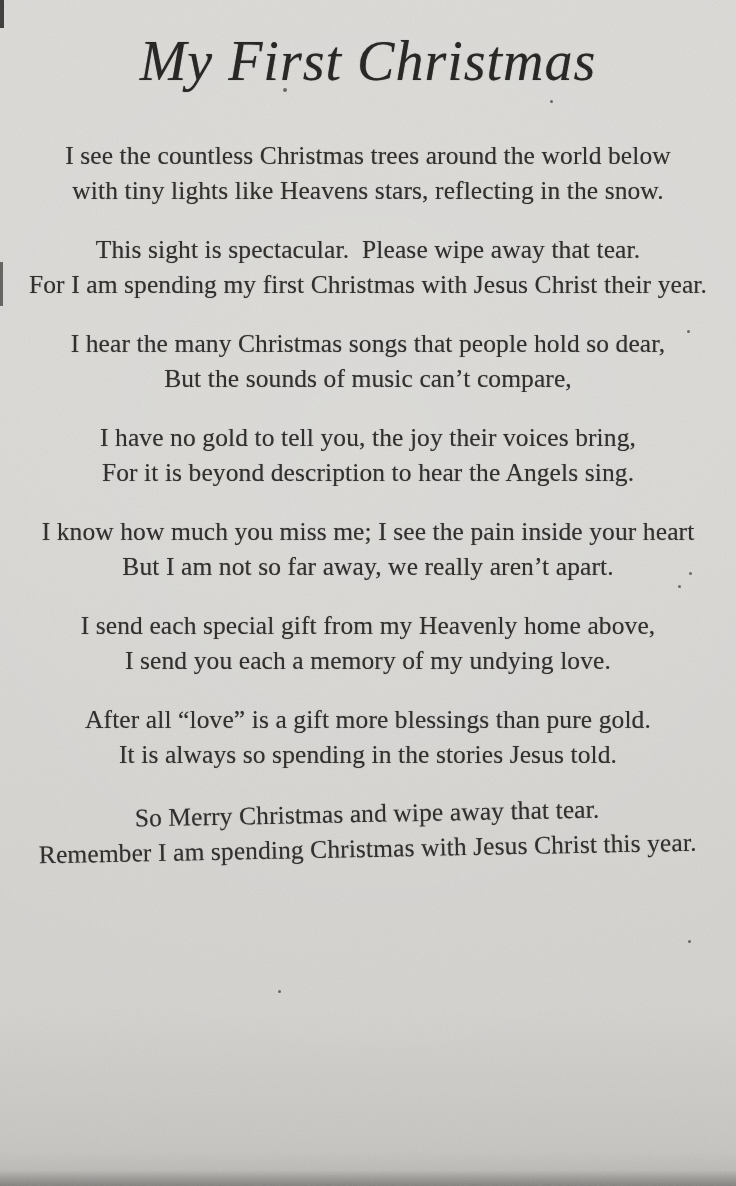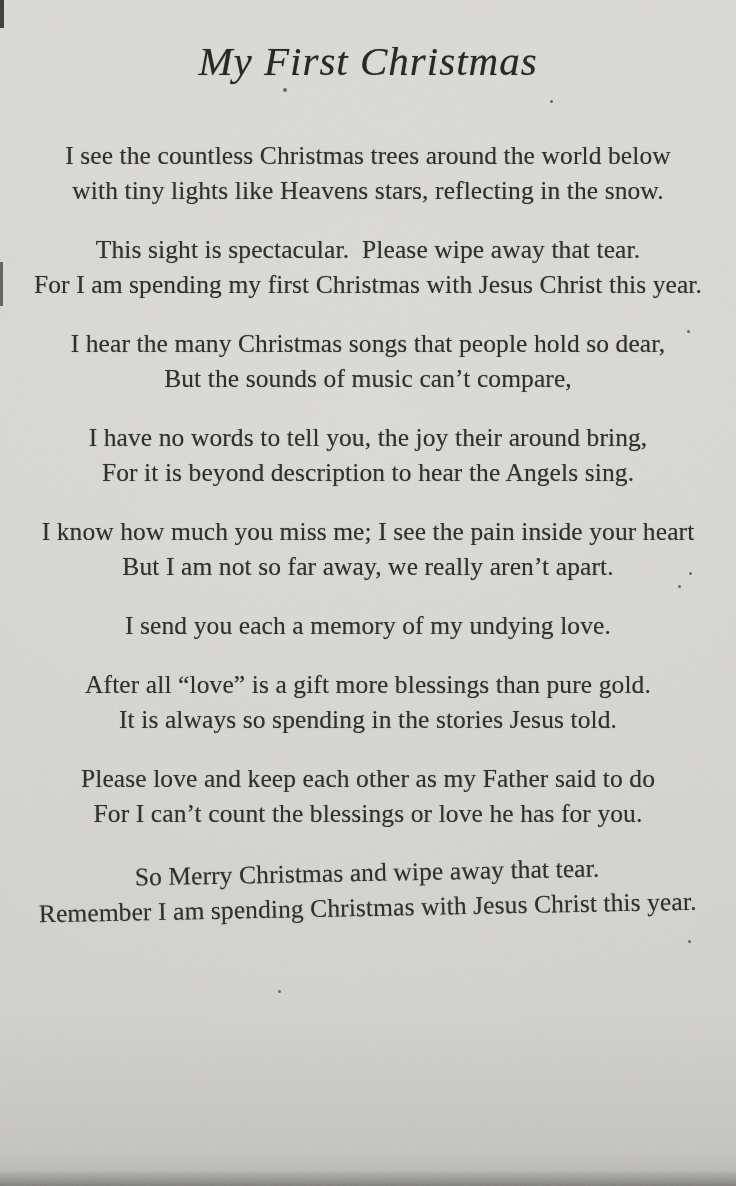--- a/index.html
+++ b/index.html
@@ -20,21 +20,21 @@
       radial-gradient(ellipse 120% 80% at 50% 38%, rgba(255,255,255,0.10), rgba(0,0,0,0) 70%),
       linear-gradient(180deg, #dbdad7 0%, #d8d7d4 45%, #d3d2cf 85%, #c6c5c2 97%, #b3b2af 100%);
     color:var(--ink);
   }
   .title{
     margin:0;
     padding-top:24px;
     text-align:center;
     font-style:italic;
     font-weight:normal;
-    font-size:41px;
+    font-size:56px;
     line-height:74px;
     letter-spacing:1px;
     color:#1f1e1c;
     text-shadow:0 0 1px rgba(35,35,33,0.55);
   }
   .title .t-line{display:block;}
   .stanzas{
     padding-top:40px;
   }
   .stanza{
@@ -93,44 +93,41 @@
     <span class="t-line">My First Christmas</span>
   </h1>
 
   <div class="stanzas">
       <div class="stanza">
         <p class="line">I see the countless Christmas trees around the world below</p>
         <p class="line">with tiny lights like Heavens stars, reflecting in the snow.</p>
       </div>
       <div class="stanza">
         <p class="line">This sight is spectacular.  Please wipe away that tear.</p>
-        <p class="line">For I am spending my first Christmas with Jesus Christ this year.</p>
+        <p class="line">For I am spending my first Christmas with Jesus Christ their year.</p>
       </div>
       <div class="stanza">
         <p class="line">I hear the many Christmas songs that people hold so dear,</p>
         <p class="line">But the sounds of music can’t compare,</p>
       </div>
       <div class="stanza">
-        <p class="line">I have no words to tell you, the joy their around bring,</p>
+        <p class="line">I have no gold to tell you, the joy their voices bring,</p>
         <p class="line">For it is beyond description to hear the Angels sing.</p>
       </div>
       <div class="stanza">
         <p class="line">I know how much you miss me; I see the pain inside your heart</p>
         <p class="line">But I am not so far away, we really aren’t apart.</p>
       </div>
       <div class="stanza">
+        <p class="line">I send each special gift from my Heavenly home above,</p>
         <p class="line">I send you each a memory of my undying love.</p>
       </div>
       <div class="stanza">
         <p class="line">After all “love” is a gift more blessings than pure gold.</p>
         <p class="line">It is always so spending in the stories Jesus told.</p>
-      </div>
-      <div class="stanza">
-        <p class="line">Please love and keep each other as my Father said to do</p>
-        <p class="line">For I can’t count the blessings or love he has for you.</p>
       </div>
       <div class="stanza">
         <p class="line">So Merry Christmas and wipe away that tear.</p>
         <p class="line">Remember I am spending Christmas with Jesus Christ this year.</p>
       </div>
     </div>
 
   <div class="edge-sliver-top"></div>
   <div class="edge-sliver-mid"></div>
   <div class="speck" style="left:283px; top:88px;"></div>

